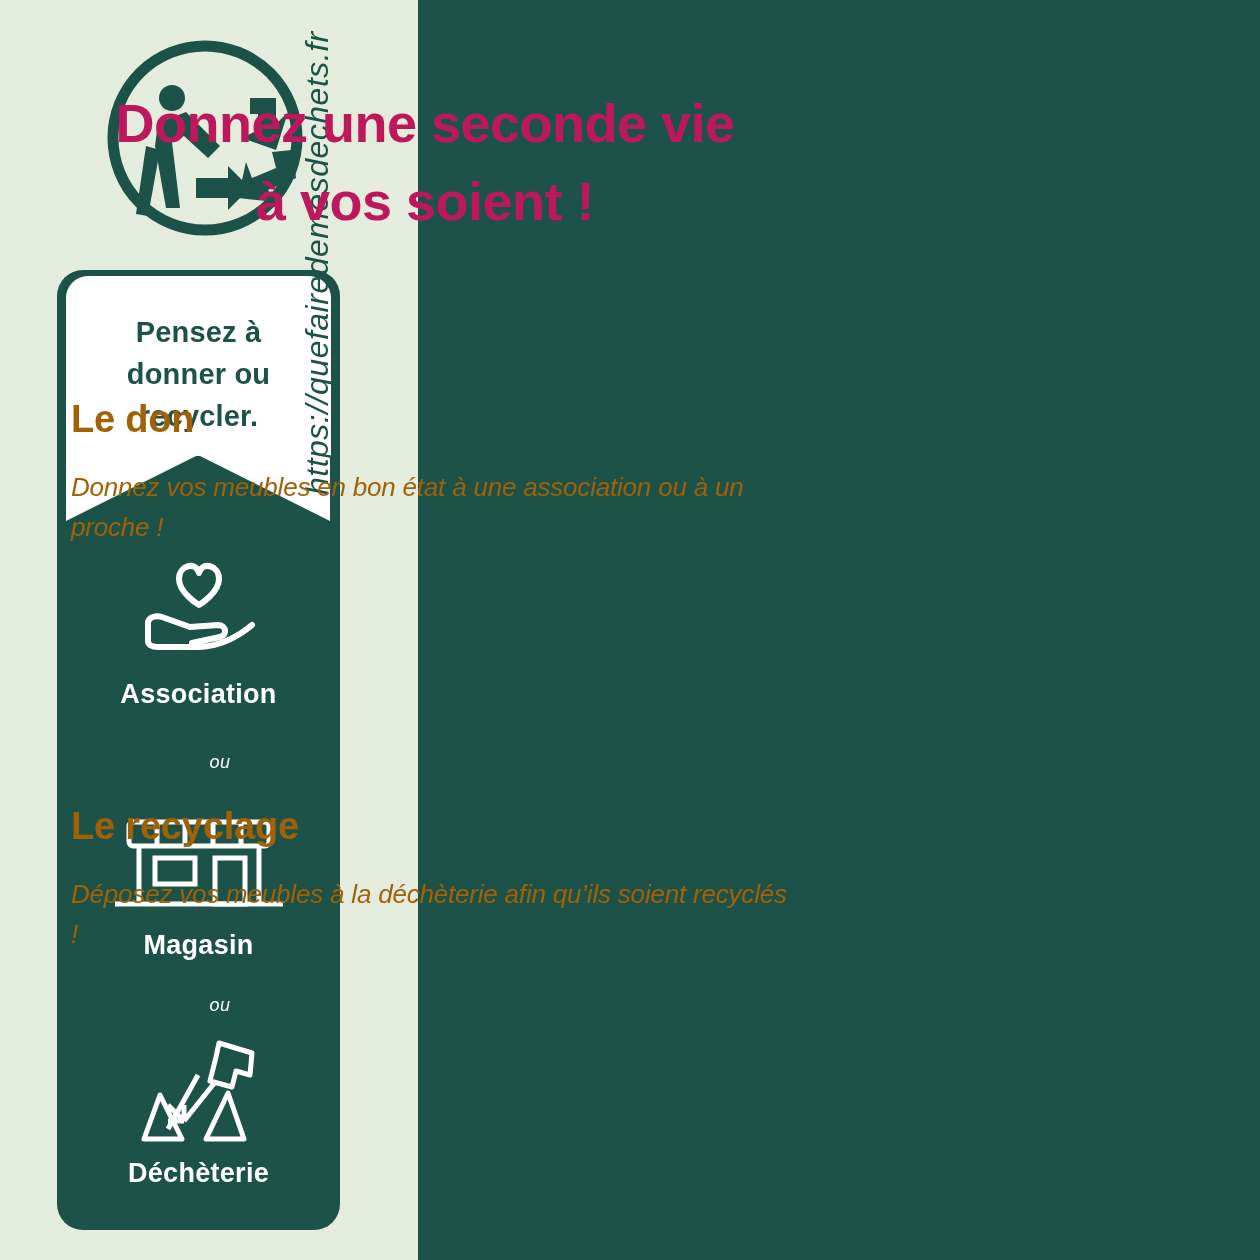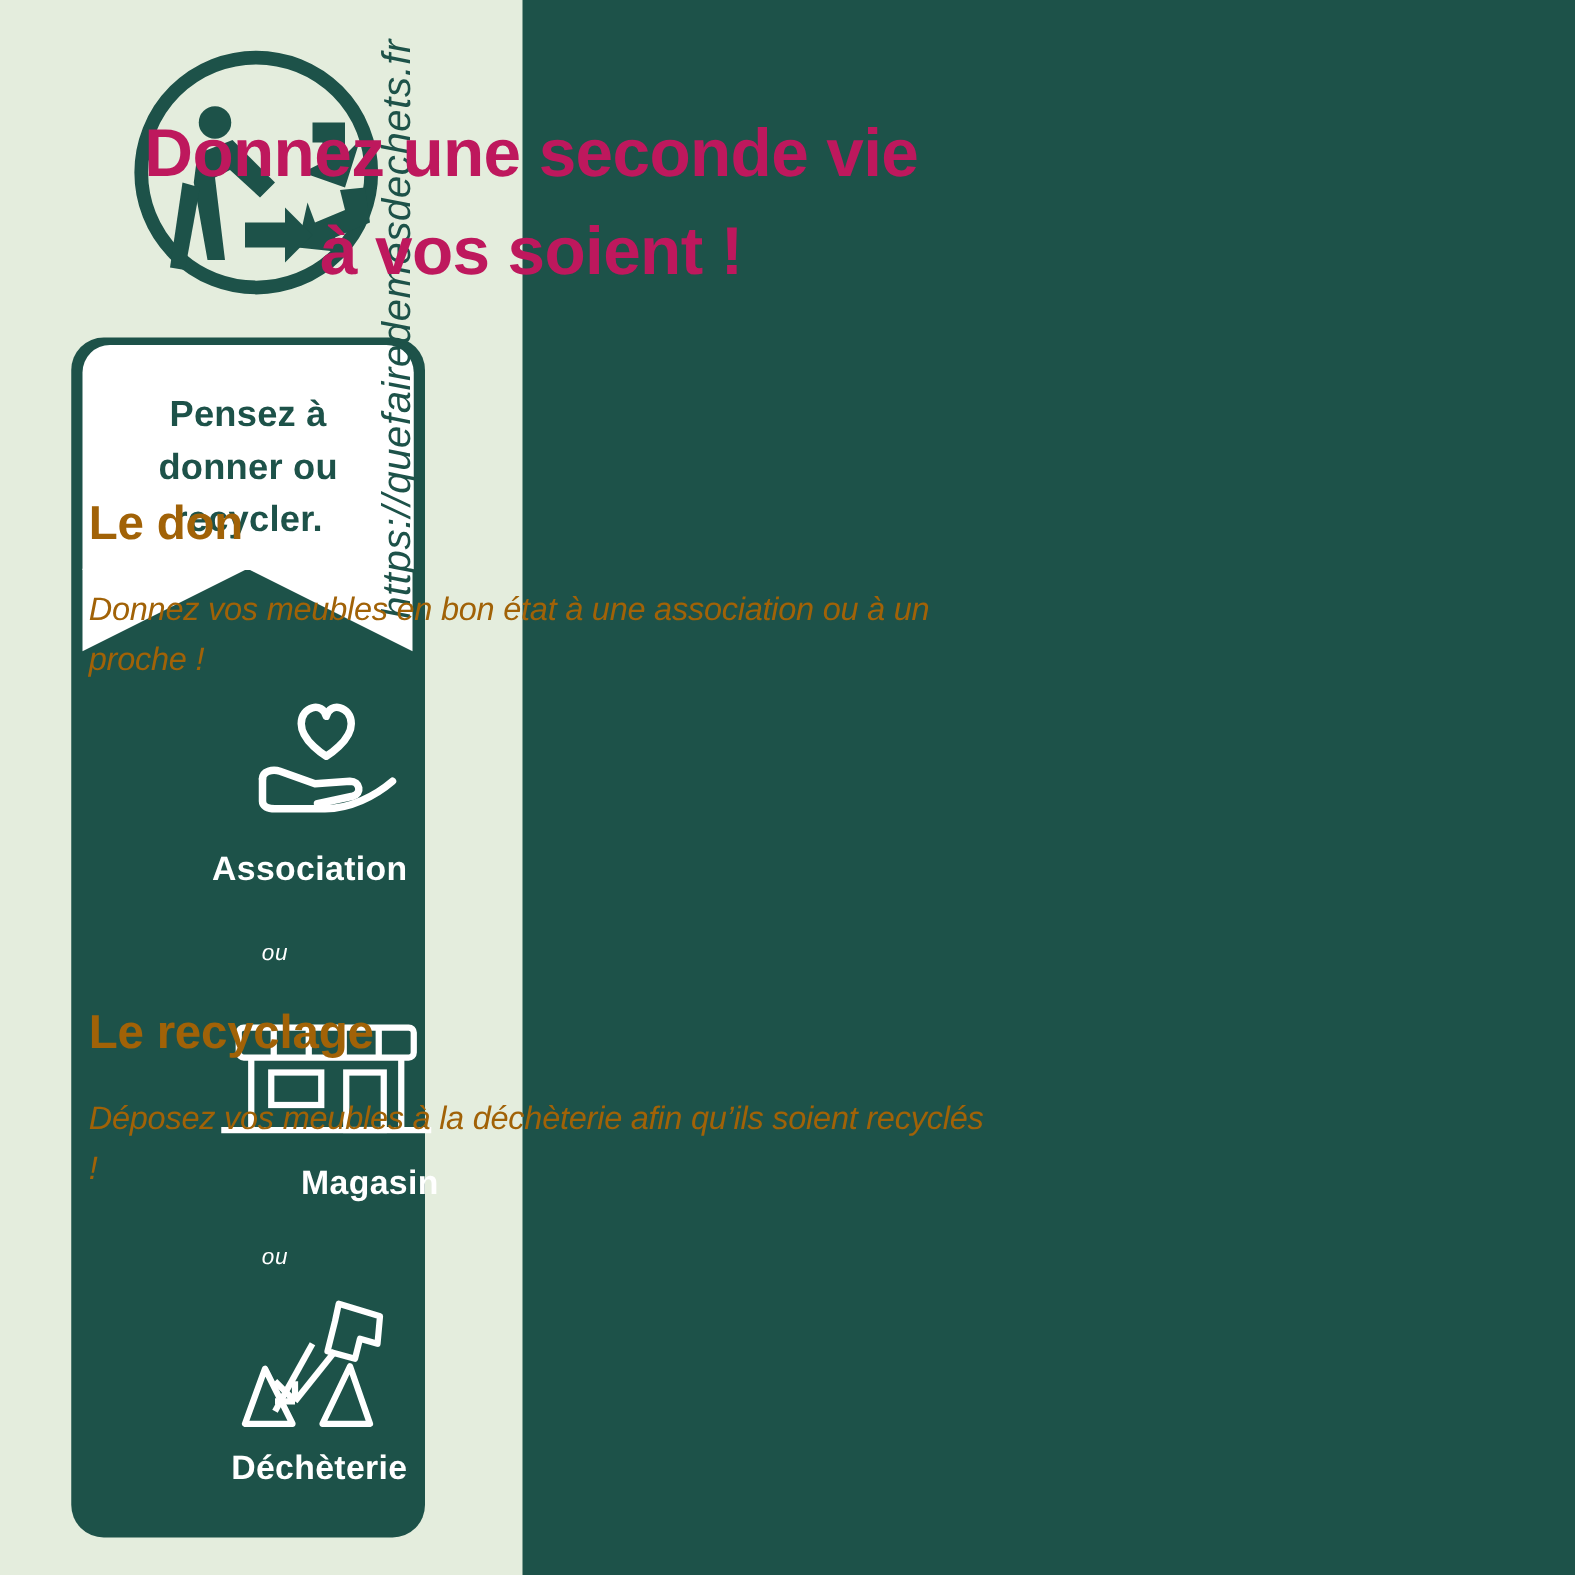--- a/index.html
+++ b/index.html
@@ -80,23 +80,23 @@
     color: #1d5249;
     font-size: 29px;
     font-weight: bold;
     line-height: 1.44;
     letter-spacing: .2px;
   }
 
   
   .icon-block {
     position: absolute;
-    left: 43px;
+    left: 57px;
     width: 283px;
-    text-align: right;
+    text-align: center;
     color: #ffffff;
   }
   .icon-block .glyph {
     display: block;
     margin: 0 auto;
   }
   .icon-label {
     display: block;
     font-size: 27px;
     font-weight: bold;
@@ -201,21 +201,21 @@
         <path d="M65 40 C65 26 48 22 45 34 C42 22 25 26 25 40 C25 54 45 66 45 66 C45 66 65 54 65 40 Z" transform="translate(20,-6)" fill="none" stroke="#ffffff" stroke-width="6" stroke-linejoin="round"></path>
         <path d="M14 78 C14 72 22 70 28 72 L56 82 L84 80 C92 80 94 90 86 92 L58 98" fill="none" stroke="#ffffff" stroke-width="6" stroke-linecap="round" stroke-linejoin="round"></path>
         <path d="M14 78 L14 96 C14 100 18 102 24 102 L64 102 C84 102 104 92 118 80" fill="none" stroke="#ffffff" stroke-width="6" stroke-linecap="round" stroke-linejoin="round"></path>
       </svg>
     </span>
     <span class="icon-label" style="margin-top:10px;">Association</span>
   </div>
 
   <div class="ou" style="top:752px;">ou</div>
 
-  <div class="icon-block" style="top:800px;padding-left:25px;">
+  <div class="icon-block" style="top:800px;">
     <span class="glyph">
       <svg width="180" height="120" viewBox="0 0 180 120">
         <rect x="20" y="22" width="140" height="24" rx="4" fill="none" stroke="#ffffff" stroke-width="5"></rect>
         <line x1="48" y1="22" x2="48" y2="46" stroke="#ffffff" stroke-width="5"></line>
         <line x1="76" y1="22" x2="76" y2="46" stroke="#ffffff" stroke-width="5"></line>
         <line x1="104" y1="22" x2="104" y2="46" stroke="#ffffff" stroke-width="5"></line>
         <line x1="132" y1="22" x2="132" y2="46" stroke="#ffffff" stroke-width="5"></line>
         <line x1="30" y1="46" x2="30" y2="104" stroke="#ffffff" stroke-width="5"></line>
         <line x1="150" y1="46" x2="150" y2="104" stroke="#ffffff" stroke-width="5"></line>
         <line x1="6" y1="104" x2="174" y2="104" stroke="#ffffff" stroke-width="5"></line>

